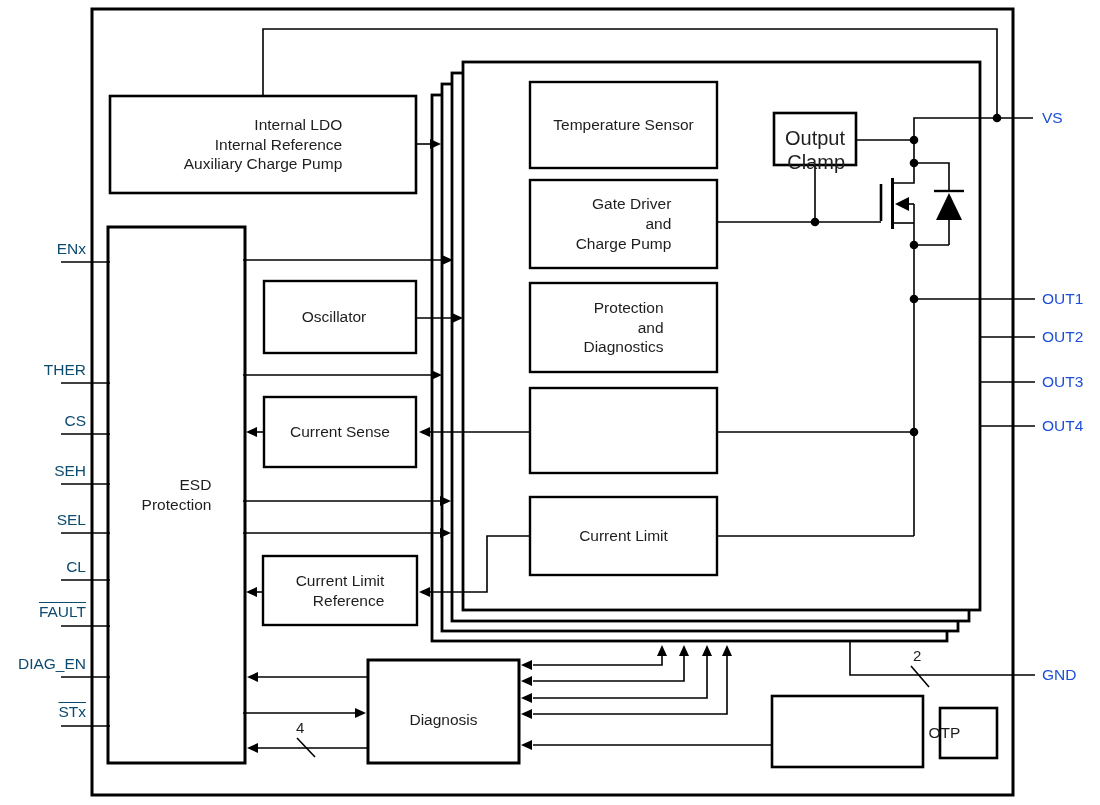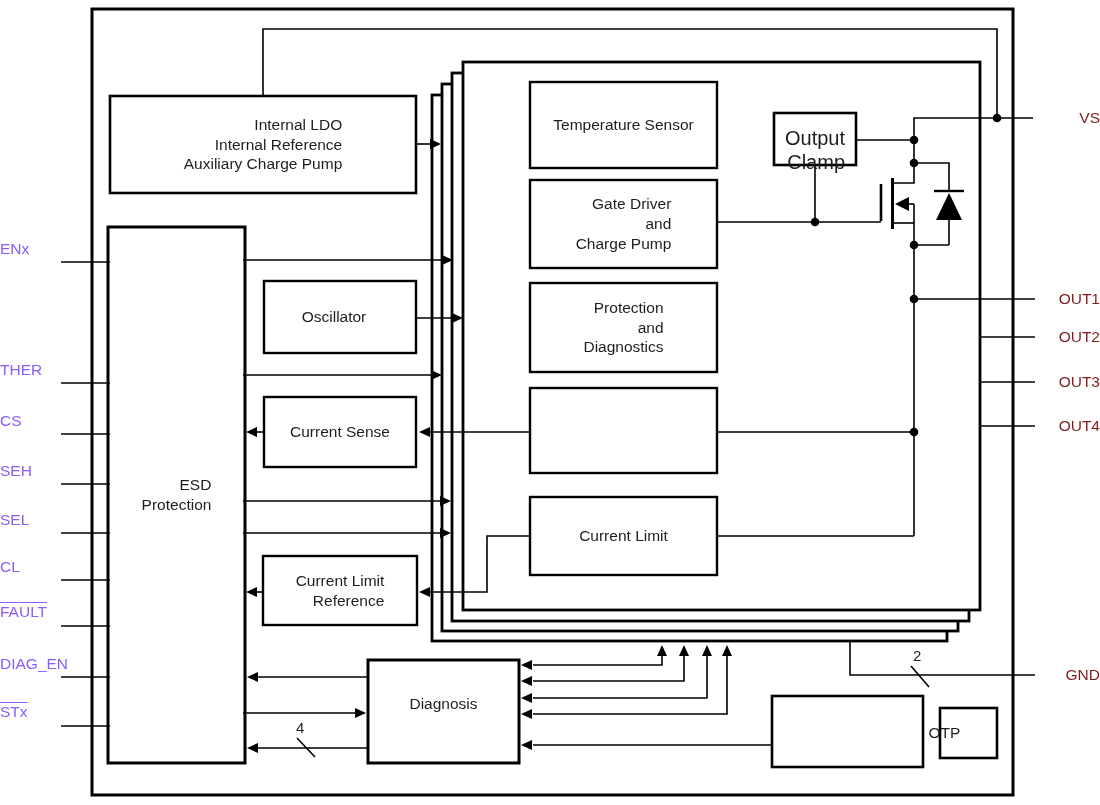--- a/index.html
+++ b/index.html
@@ -7,25 +7,25 @@
     position:relative;width:1100px;height:805px;background:#fff;overflow:hidden;
     font-family:"Liberation Sans","DejaVu Sans",sans-serif;color:#1e1e1e;
   }
   .canvas svg{position:absolute;left:0;top:0;}
   .blk{
     position:absolute;display:flex;align-items:center;justify-content:center;
     text-align:right;white-space:pre-line;font-size:15.5px;line-height:1.28;
     color:#1e1e1e;pointer-events:none;
   }
   .pinL{
-    position:absolute;font-size:15.5px;color:#8b5cf6;
+    position:absolute;text-align:right;font-size:15.5px;color:#0c4a6e;
     height:20px;line-height:20px;
   }
   .pinR{
-    position:absolute;text-align:right;font-size:15.5px;color:#7f1d1d;
+    position:absolute;text-align:left;font-size:15.5px;color:#1d4ed8;
     height:20px;line-height:20px;
   }
   .bus{position:absolute;font-size:15px;color:#1e1e1e;height:18px;line-height:18px;}
   .overlined{text-decoration:overline;}
 </style>
 </head>
 <body>
 
 <div class="canvas">
 
@@ -175,21 +175,21 @@
   <div class="blk" style="left:530px;top:82px;width:187px;height:86px">Temperature Sensor</div>
   <div class="blk" style="left:530px;top:180px;width:187px;height:88px">Gate Driver
 and
 Charge Pump</div>
   <div class="blk" style="left:530px;top:283px;width:187px;height:89px">Protection
 and
 Diagnostics</div>
   <div class="blk" style="left:530px;top:497px;width:187px;height:78px">Current Limit</div>
   <div class="blk" style="left:774px;top:124px;width:82px;height:52px;font-size:20px;line-height:1.2">Output
 Clamp</div>
-  <div class="blk" style="left:368px;top:652px;width:151px;height:103px">Diagnosis</div>
+  <div class="blk" style="left:368px;top:668px;width:151px;height:103px">Diagnosis</div>
   <div class="blk" style="left:916px;top:708px;width:57px;height:50px">OTP</div>
 
   <div class="pinL" style="left:0;top:239px;width:86px">ENx</div>
   <div class="pinL" style="left:0;top:360px;width:86px">THER</div>
   <div class="pinL" style="left:0;top:411px;width:86px">CS</div>
   <div class="pinL" style="left:0;top:461px;width:86px">SEH</div>
   <div class="pinL" style="left:0;top:510px;width:86px">SEL</div>
   <div class="pinL" style="left:0;top:557px;width:86px">CL</div>
   <div class="pinL overlined" style="left:0;top:602px;width:86px">FAULT</div>
   <div class="pinL" style="left:0;top:654px;width:86px">DIAG_EN</div>

